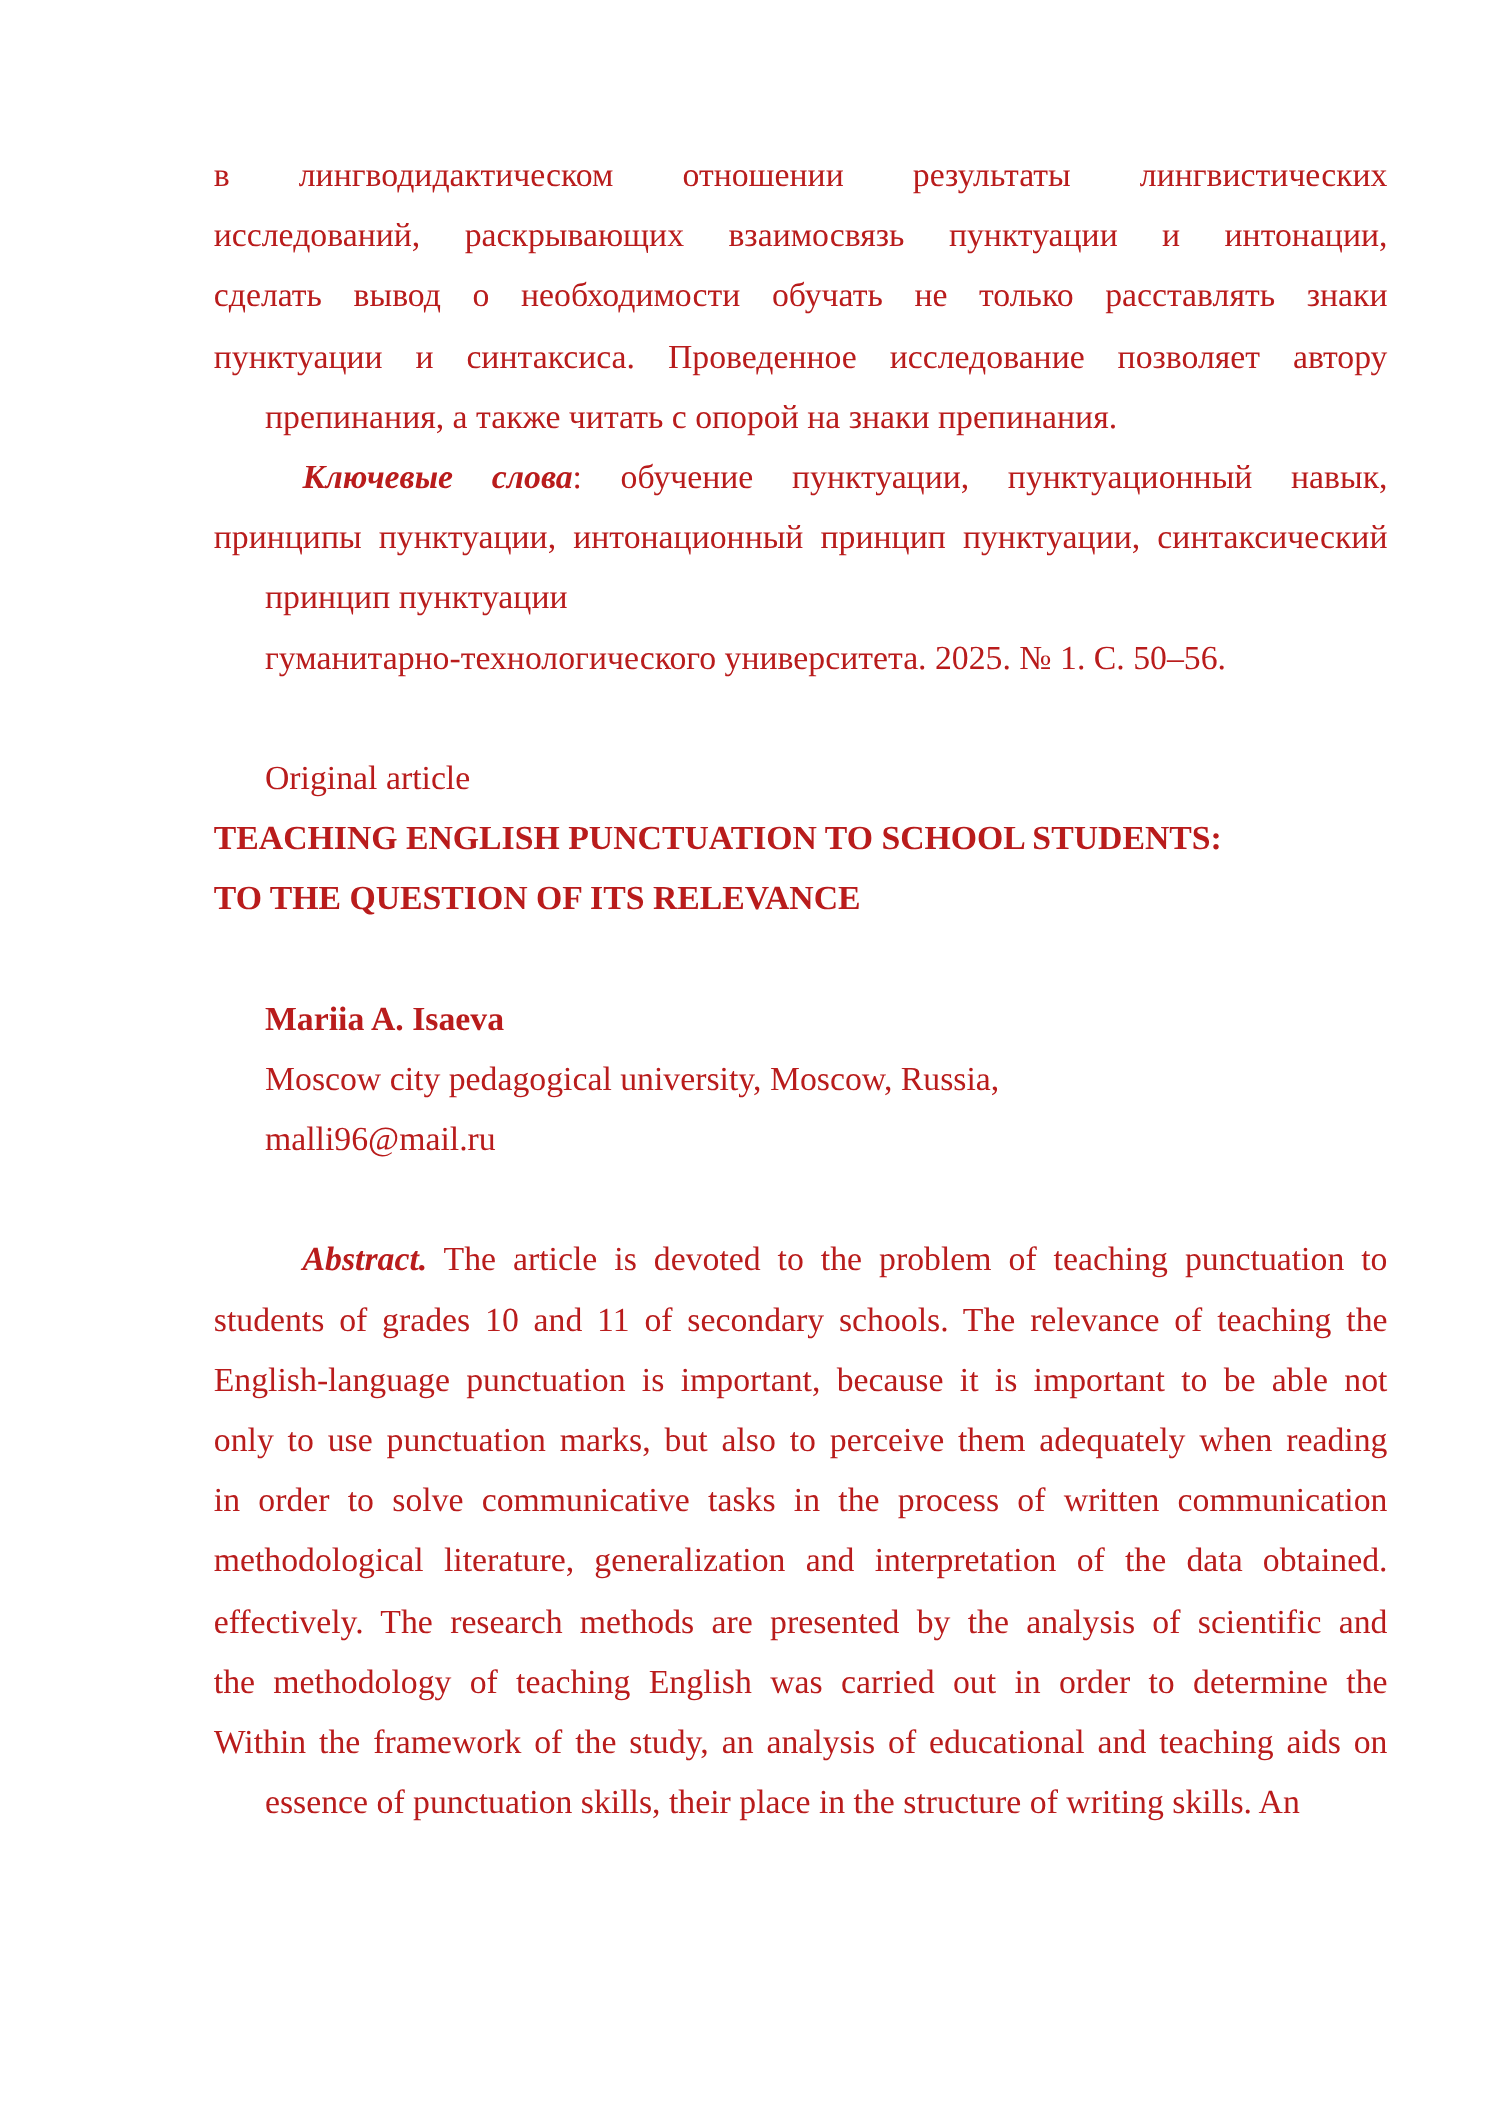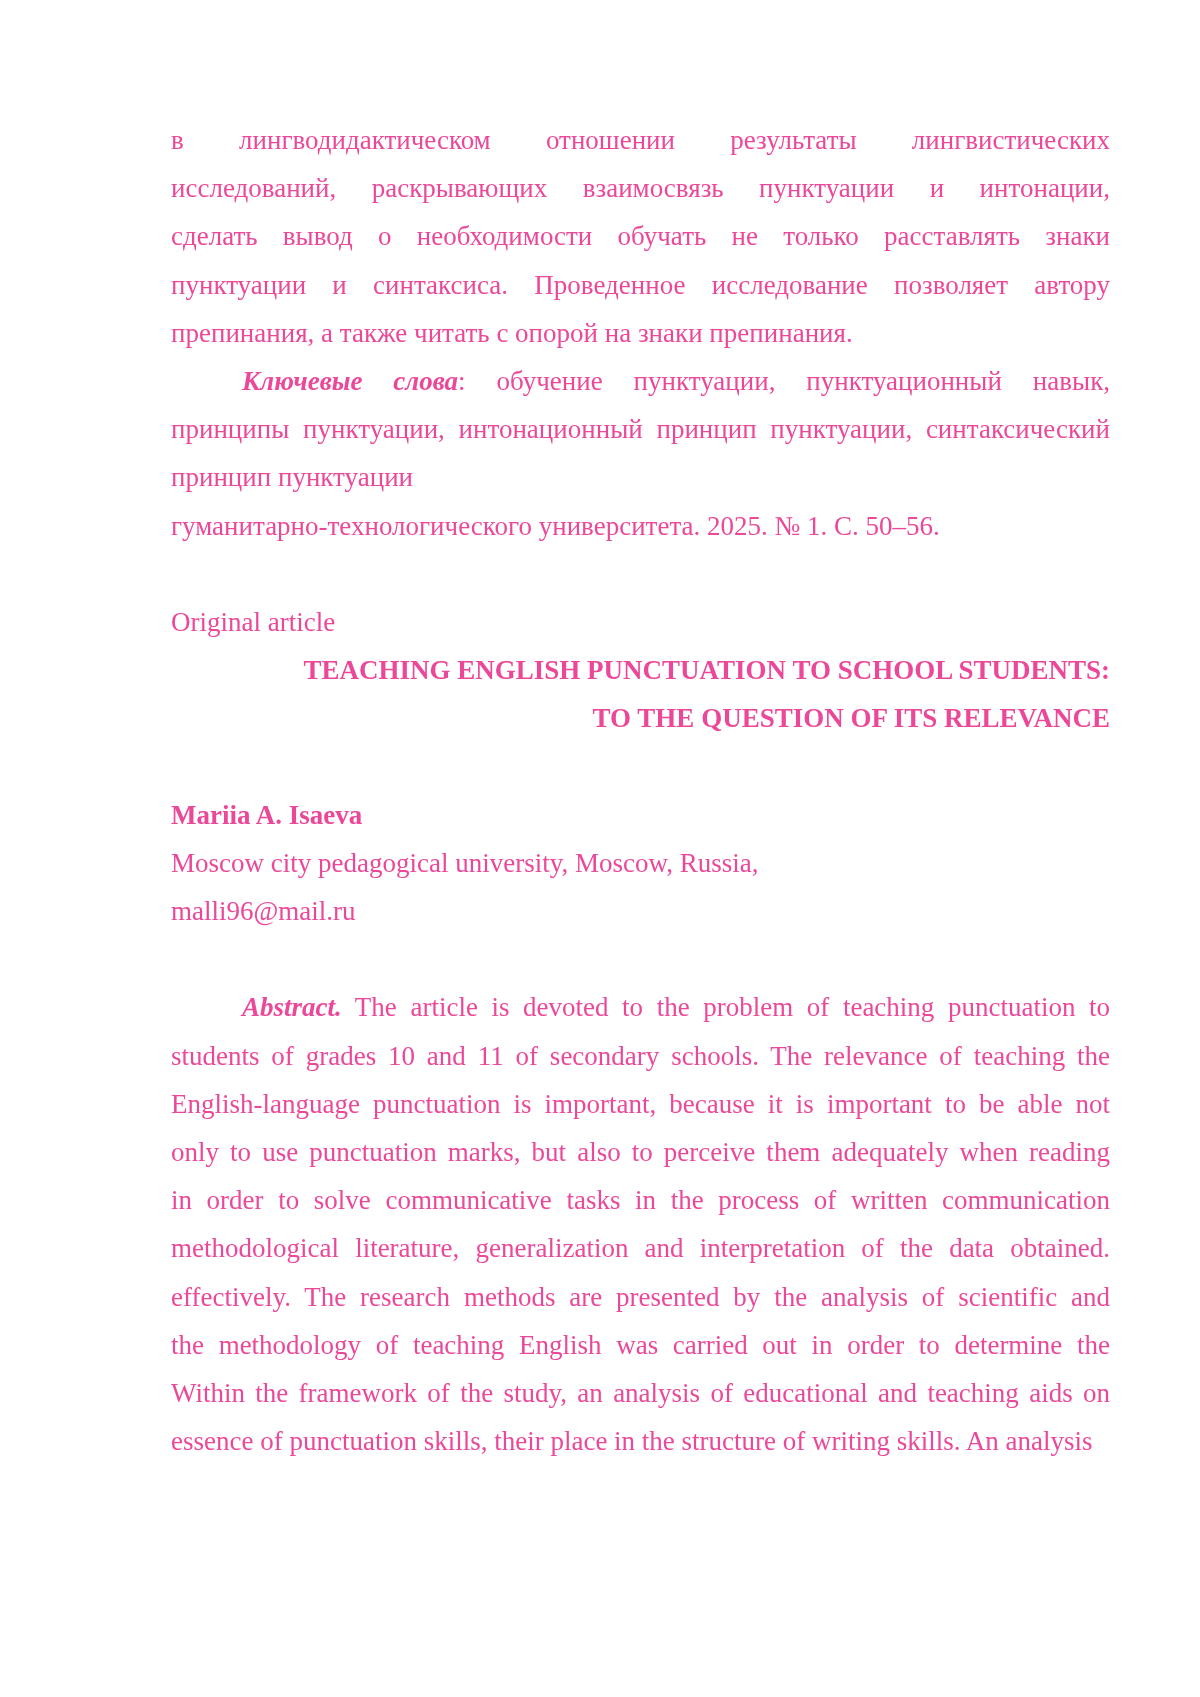--- a/index.html
+++ b/index.html
@@ -7,44 +7,45 @@
     padding: 0;
     background: #ffffff;
   }
   .page {
     position: relative;
     width: 1200px;
     height: 1697px;
     background: #ffffff;
     overflow: hidden;
     font-family: "Liberation Serif", "DejaVu Serif", serif;
-    color: #ec4899;
+    color: #b91c1c;
   }
   .text-block {
     position: absolute;
     top: 116px;
     left: 171px;
     width: 939px;
     font-size: 27px;
   }
   .line {
     height: 48.2px;
     line-height: 48.2px;
     overflow: hidden;
     white-space: normal;
   }
   .line.align-justify {
     text-align: justify;
     text-align-last: justify;
   }
   .line.align-left {
     text-align: left;
+    margin-left: 41px;
   }
   .line.align-center {
-    text-align: right;
+    text-align: left;
   }
   .line.indent {
     text-indent: 71px;
   }
   .line.blank {
     
   }
   .run-b {
     font-weight: bold;
   }

